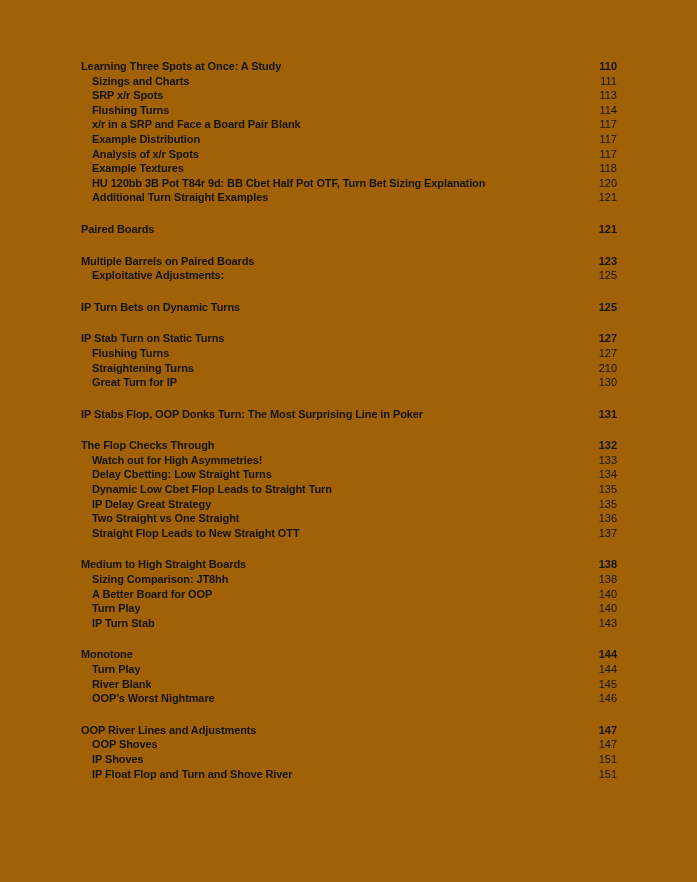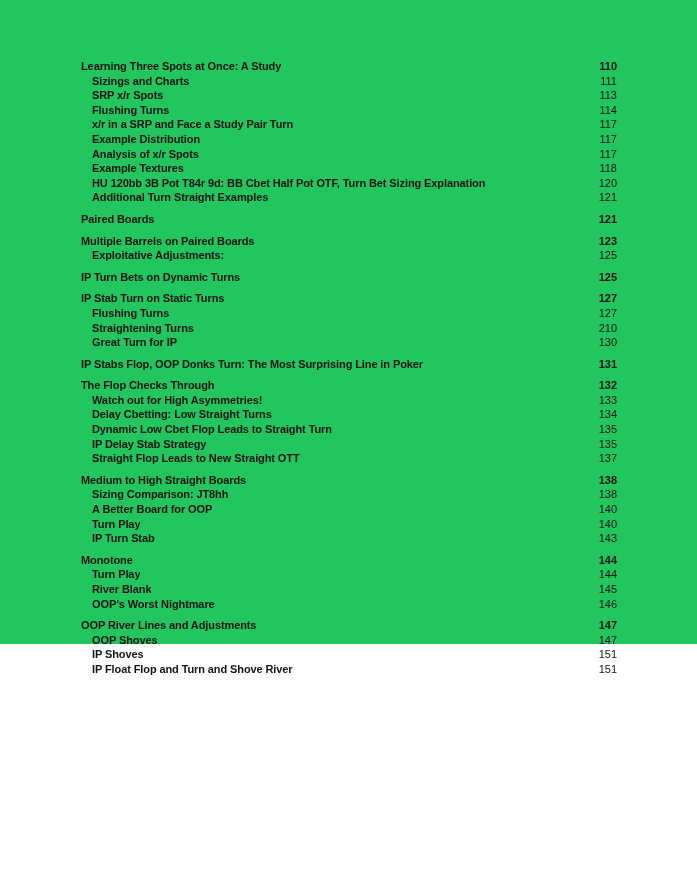--- a/index.html
+++ b/index.html
@@ -8,33 +8,33 @@
     width: 697px;
     height: 882px;
     position: relative;
     overflow: hidden;
     font-family: "Liberation Sans", sans-serif;
   }
   .page {
     position: absolute;
     left: 0; top: 0;
     width: 697px;
-    height: 644px;
-    background: #22c55e;
+    height: 882px;
+    background: #a16207;
     color: #141414;
   }
   .toc {
     position: absolute;
     left: 81px;
     top: 59px;
     width: 536px;
     font-size: 11px;
     line-height: 14.6px;
   }
-  .toc-section + .toc-section { margin-top: 7px; }
+  .toc-section + .toc-section { margin-top: 17px; }
   .toc-row {
     display: flex;
     justify-content: space-between;
     align-items: baseline;
     height: 14.6px;
     white-space: nowrap;
     cursor: default;
   }
   .toc-row.heading { font-weight: bold; }
   .toc-row.item .toc-label { padding-left: 11px; font-weight: bold; }
@@ -64,21 +64,21 @@
         </div>
         <div class="toc-row item">
           <span class="toc-label">SRP x/r Spots</span>
           <span class="toc-page">113</span>
         </div>
         <div class="toc-row item">
           <span class="toc-label">Flushing Turns</span>
           <span class="toc-page">114</span>
         </div>
         <div class="toc-row item">
-          <span class="toc-label">x/r in a SRP and Face a Study Pair Turn</span>
+          <span class="toc-label">x/r in a SRP and Face a Board Pair Blank</span>
           <span class="toc-page">117</span>
         </div>
         <div class="toc-row item">
           <span class="toc-label">Example Distribution</span>
           <span class="toc-page">117</span>
         </div>
         <div class="toc-row item">
           <span class="toc-label">Analysis of x/r Spots</span>
           <span class="toc-page">117</span>
         </div>
@@ -152,22 +152,26 @@
         </div>
         <div class="toc-row item">
           <span class="toc-label">Delay Cbetting: Low Straight Turns</span>
           <span class="toc-page">134</span>
         </div>
         <div class="toc-row item">
           <span class="toc-label">Dynamic Low Cbet Flop Leads to Straight Turn</span>
           <span class="toc-page">135</span>
         </div>
         <div class="toc-row item">
-          <span class="toc-label">IP Delay Stab Strategy</span>
+          <span class="toc-label">IP Delay Great Strategy</span>
           <span class="toc-page">135</span>
+        </div>
+        <div class="toc-row item">
+          <span class="toc-label">Two Straight vs One Straight</span>
+          <span class="toc-page">136</span>
         </div>
         <div class="toc-row item">
           <span class="toc-label">Straight Flop Leads to New Straight OTT</span>
           <span class="toc-page">137</span>
         </div>
       </div>
       <div class="toc-section">
         <div class="toc-row heading">
           <span class="toc-label">Medium to High Straight Boards</span>
           <span class="toc-page">138</span>

